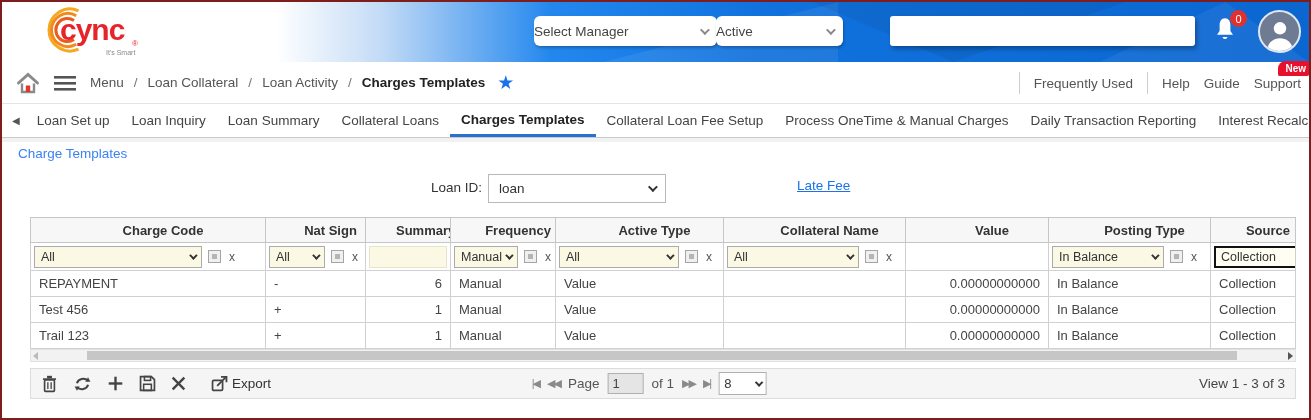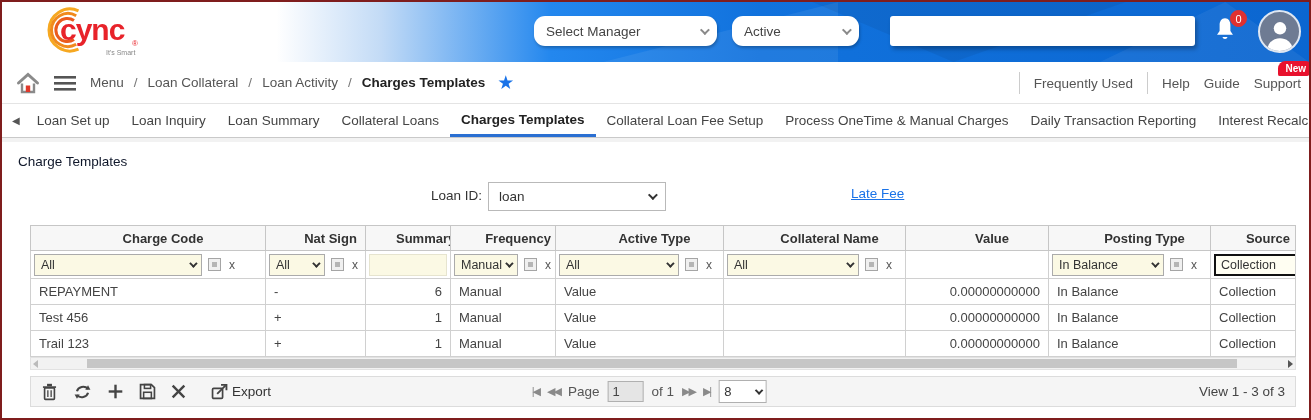--- a/index.html
+++ b/index.html
@@ -6,23 +6,23 @@
   html,body { width:1311px; height:420px; font-family:"Liberation Sans","DejaVu Sans",sans-serif; background:#fff; }
   .page { width:1311px; height:420px; border:2px solid #7f1d1d; background:#fff; overflow:hidden; position:relative; }
 
   
   .topbar { position:relative; height:60px; background:linear-gradient(90deg,#ffffff 0%,#ffffff 21%,#c3dbf6 29%,#2387ee 42%,#1172dd 58%,#0b66d0 100%); overflow:hidden; }
   .poly { position:absolute; top:0; height:100%; }
   .poly1 { left:46%; width:18%; background:rgba(255,255,255,.07); clip-path:polygon(0 100%,100% 0,100% 100%); }
   .poly2 { left:62%; width:24%; background:rgba(0,0,0,.06); clip-path:polygon(0 0,100% 0,45% 100%); }
   .poly3 { left:84%; width:16%; background:rgba(255,255,255,.06); clip-path:polygon(0 100%,60% 0,100% 100%); }
   .brand { position:absolute; left:26px; top:4px; }
-  .hdr-select { position:absolute; top:14px; height:30px; background:#fff; border-radius:11px; display:flex; align-items:center; justify-content:space-between; padding:0 10px 0 12px; font-size:13.5px; color:#444; box-shadow:1px 2px 3px rgba(0,0,0,.25); cursor:pointer; }
+  .hdr-select { position:absolute; top:14px; height:30px; background:#fff; border-radius:6px; display:flex; align-items:center; justify-content:space-between; padding:0 10px 0 0; font-size:13.5px; color:#444; box-shadow:1px 2px 3px rgba(0,0,0,.25); cursor:pointer; }
   .mgr { left:532px; width:183px; }
-  .status { left:730px; width:127px; }
+  .status { left:714px; width:127px; }
   .chev { width:7px; height:7px; border-right:2px solid #8a8a8a; border-bottom:2px solid #8a8a8a; transform:rotate(45deg) translateY(-2px); flex:0 0 auto; }
   .search { position:absolute; left:888px; top:14px; width:305px; height:30px; border:none; border-radius:3px; background:#fff; box-shadow:2px 3px 4px rgba(0,0,0,.3); padding:0 10px; font-size:13px; }
   .bellwrap { position:absolute; left:1210px; top:14px; width:34px; height:34px; cursor:pointer; }
   .badge { position:absolute; left:18px; top:-6px; min-width:17px; height:17px; border-radius:50%; background:#e03131; color:#fff; font-size:11px; display:flex; align-items:center; justify-content:center; border:1px solid #e03131; }
   .avatar { position:absolute; left:1256px; top:8px; width:43px; height:43px; border-radius:50%; background:#6e7b93; border:2px solid #dfe7f2; display:flex; align-items:flex-end; justify-content:center; overflow:hidden; cursor:pointer; }
 
   
   .crumbbar { height:42px; background:#fff; border-bottom:1px solid #e4e4e4; display:flex; align-items:center; padding-left:14px; position:relative; font-size:13.5px; color:#555; }
   .crumbbar .ico { margin-right:14px; cursor:pointer; display:flex; align-items:center; }
   .crumb-sep { margin:0 10px; color:#777; }
@@ -38,26 +38,26 @@
   
   .tabbar { height:34px; background:#fff; border-bottom:1px solid #c9c9c9; display:flex; align-items:stretch; position:relative; padding-left:4px; }
   .tab-arrow { align-self:center; font-size:10px; color:#555; padding:0 6px; cursor:pointer; }
   .tab { font-size:13.5px; color:#444; padding:0 11px; display:flex; align-items:center; white-space:nowrap; cursor:pointer; }
   .tab.active { font-weight:700; color:#222; border-bottom:3px solid #2a6fd2; }
 
   .gapstrip { height:4px; background:#f2f2f2; }
 
   
   .content { position:relative; }
-  .sec-title { margin:12px 0 0 16px; font-size:13.5px; color:#0f172a; }
+  .sec-title { margin:4px 0 0 16px; font-size:13.5px; color:#3b82f6; }
   .loanrow { position:relative; height:32px; margin-top:12px; font-size:13.5px; color:#333; }
   .loan-label { position:absolute; left:404px; width:76px; top:7px; text-align:right; }
   .loan-select { position:absolute; left:486px; top:1px; width:178px; height:29px; border:1px solid #b9b9b9; background:#fff; display:flex; align-items:center; justify-content:space-between; padding:0 10px; cursor:pointer; }
   .loan-select .chev { border-color:#333; }
-  .latefee { position:absolute; left:849px; top:5px; color:#1a73e8; text-decoration:underline; cursor:pointer; font-size:13.5px; }
+  .latefee { position:absolute; left:795px; top:5px; color:#1a73e8; text-decoration:underline; cursor:pointer; font-size:13.5px; }
 
   
   .tablewrap { margin:12px 0 0 28px; width:1266px; }
   table { border-collapse:collapse; table-layout:fixed; width:1265px; }
   th { height:25px; background:#f7f7f7; border:1px solid #c6c6c6; font-size:13px; font-weight:700; color:#333; text-align:center; overflow:hidden; white-space:nowrap;padding-left:30px; }
   td { border:1px solid #d0d0d0; font-size:13px; color:#444; overflow:hidden; white-space:nowrap;margin-left:18px; }
   tr.filter td { height:28px; padding:2px 3px; background:#fff; }
   tr.data td { height:26px; padding:0 8px; background:#fff; }
   td.num { text-align:right; }
   .fsel { display:inline-flex; align-items:center; justify-content:space-between; vertical-align:middle; background:#fbf9e4; border:1px solid #ababab; height:22px; padding:0 6px; font-size:12.5px; color:#333; cursor:pointer; }

